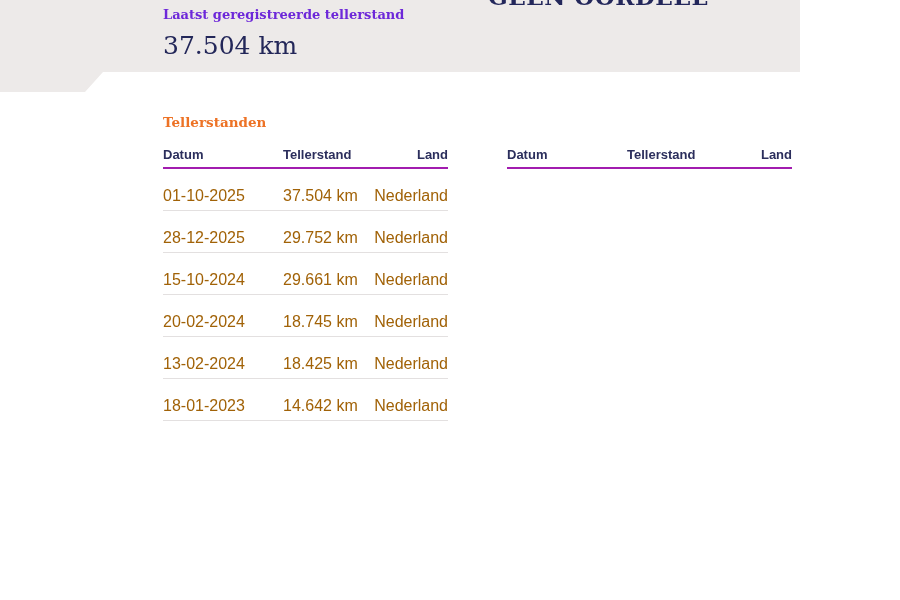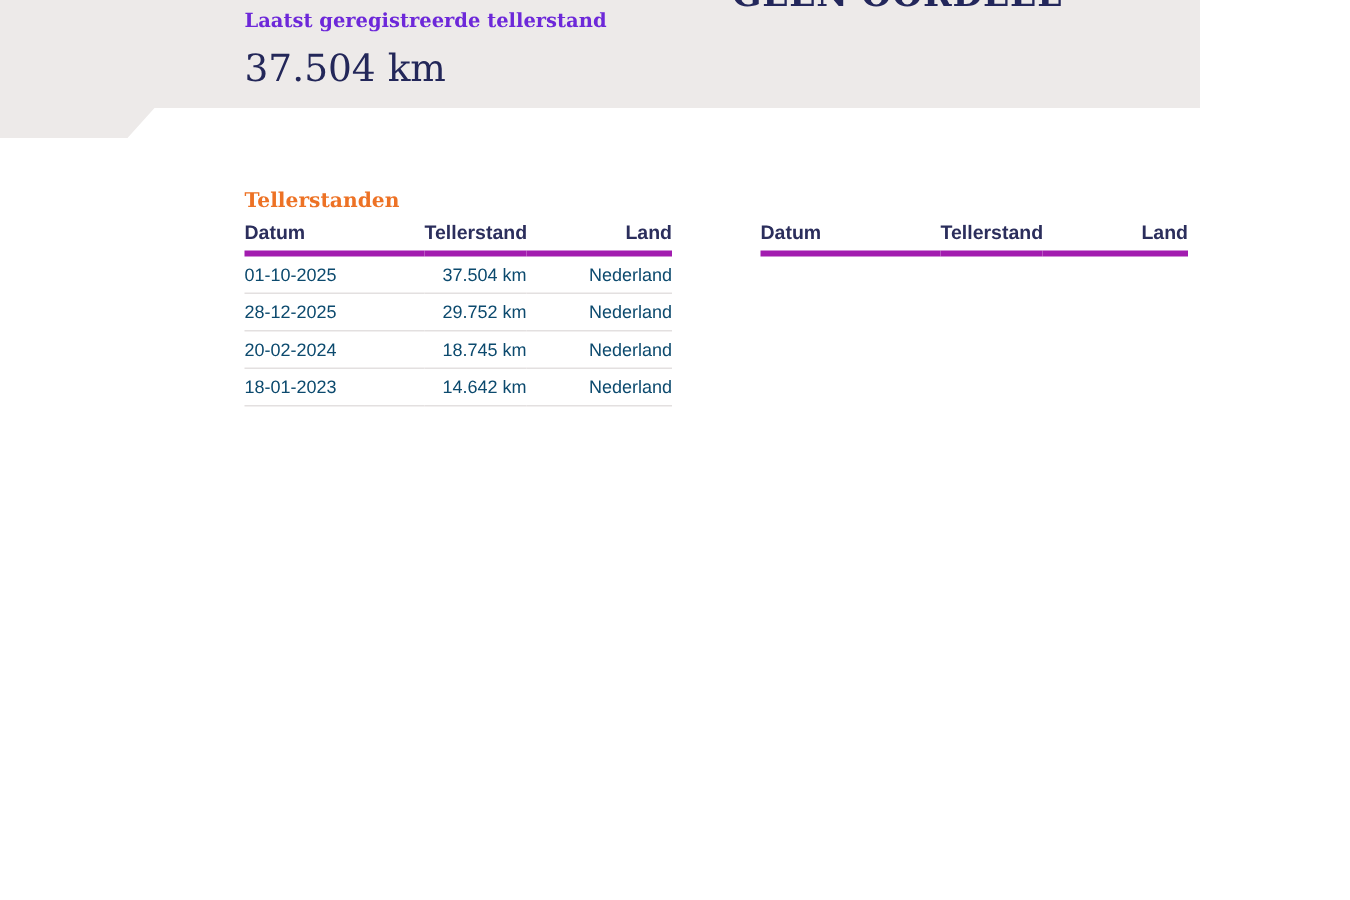--- a/index.html
+++ b/index.html
@@ -56,21 +56,21 @@
     font-weight: 500;
     font-size: 25px;
     line-height: 1.1;
     color: #232759;
     white-space: nowrap;
   }
 
   .section-title {
     position: absolute;
     left: 163px;
-    top: 126px;
+    top: 114px;
     font-family: "DejaVu Serif", serif;
     font-weight: bold;
     font-size: 13.5px;
     color: #ed7225;
     white-space: nowrap;
   }
 
   table.odo-table {
     position: absolute;
     top: 147px;
@@ -85,29 +85,29 @@
   .odo-table col.c1 { width: 120px; }
   .odo-table col.c2 { width: 68px; }
   .odo-table col.c3 { width: 97px; }
 
   .odo-table th {
     font-size: 13px;
     font-weight: bold;
     color: #2b2e5c;
     text-align: left;
     padding: 0 0 5px 0;
-    border-bottom: 4px solid #a21caf;
+    border-bottom: 2px solid #a21caf;
     white-space: nowrap;
   }
   .odo-table th.num { text-align: right; margin-left: 32px; }
 
   .odo-table td {
-    font-size: 12px;
-    color: #0c4a6e;
-    padding: 5px 0 5px 0;
+    font-size: 16px;
+    color: #a16207;
+    padding: 18px 0 5px 0;
     border-bottom: 1px solid #e3e0e0;
     white-space: nowrap;
   }
   .odo-table td.num { text-align: right; }
 </style>
 </head>
 <body>
 
 <div class="hero-band"></div>
 
@@ -137,22 +137,32 @@
         <td>01-10-2025</td>
         <td class="num">37.504 km</td>
         <td class="num">Nederland</td>
       </tr>
       <tr>
         <td>28-12-2025</td>
         <td class="num">29.752 km</td>
         <td class="num">Nederland</td>
       </tr>
       <tr>
+        <td>15-10-2024</td>
+        <td class="num">29.661 km</td>
+        <td class="num">Nederland</td>
+      </tr>
+      <tr>
         <td>20-02-2024</td>
         <td class="num">18.745 km</td>
+        <td class="num">Nederland</td>
+      </tr>
+      <tr>
+        <td>13-02-2024</td>
+        <td class="num">18.425 km</td>
         <td class="num">Nederland</td>
       </tr>
       <tr>
         <td>18-01-2023</td>
         <td class="num">14.642 km</td>
         <td class="num">Nederland</td>
       </tr>
     </tbody>
   </table>
 

